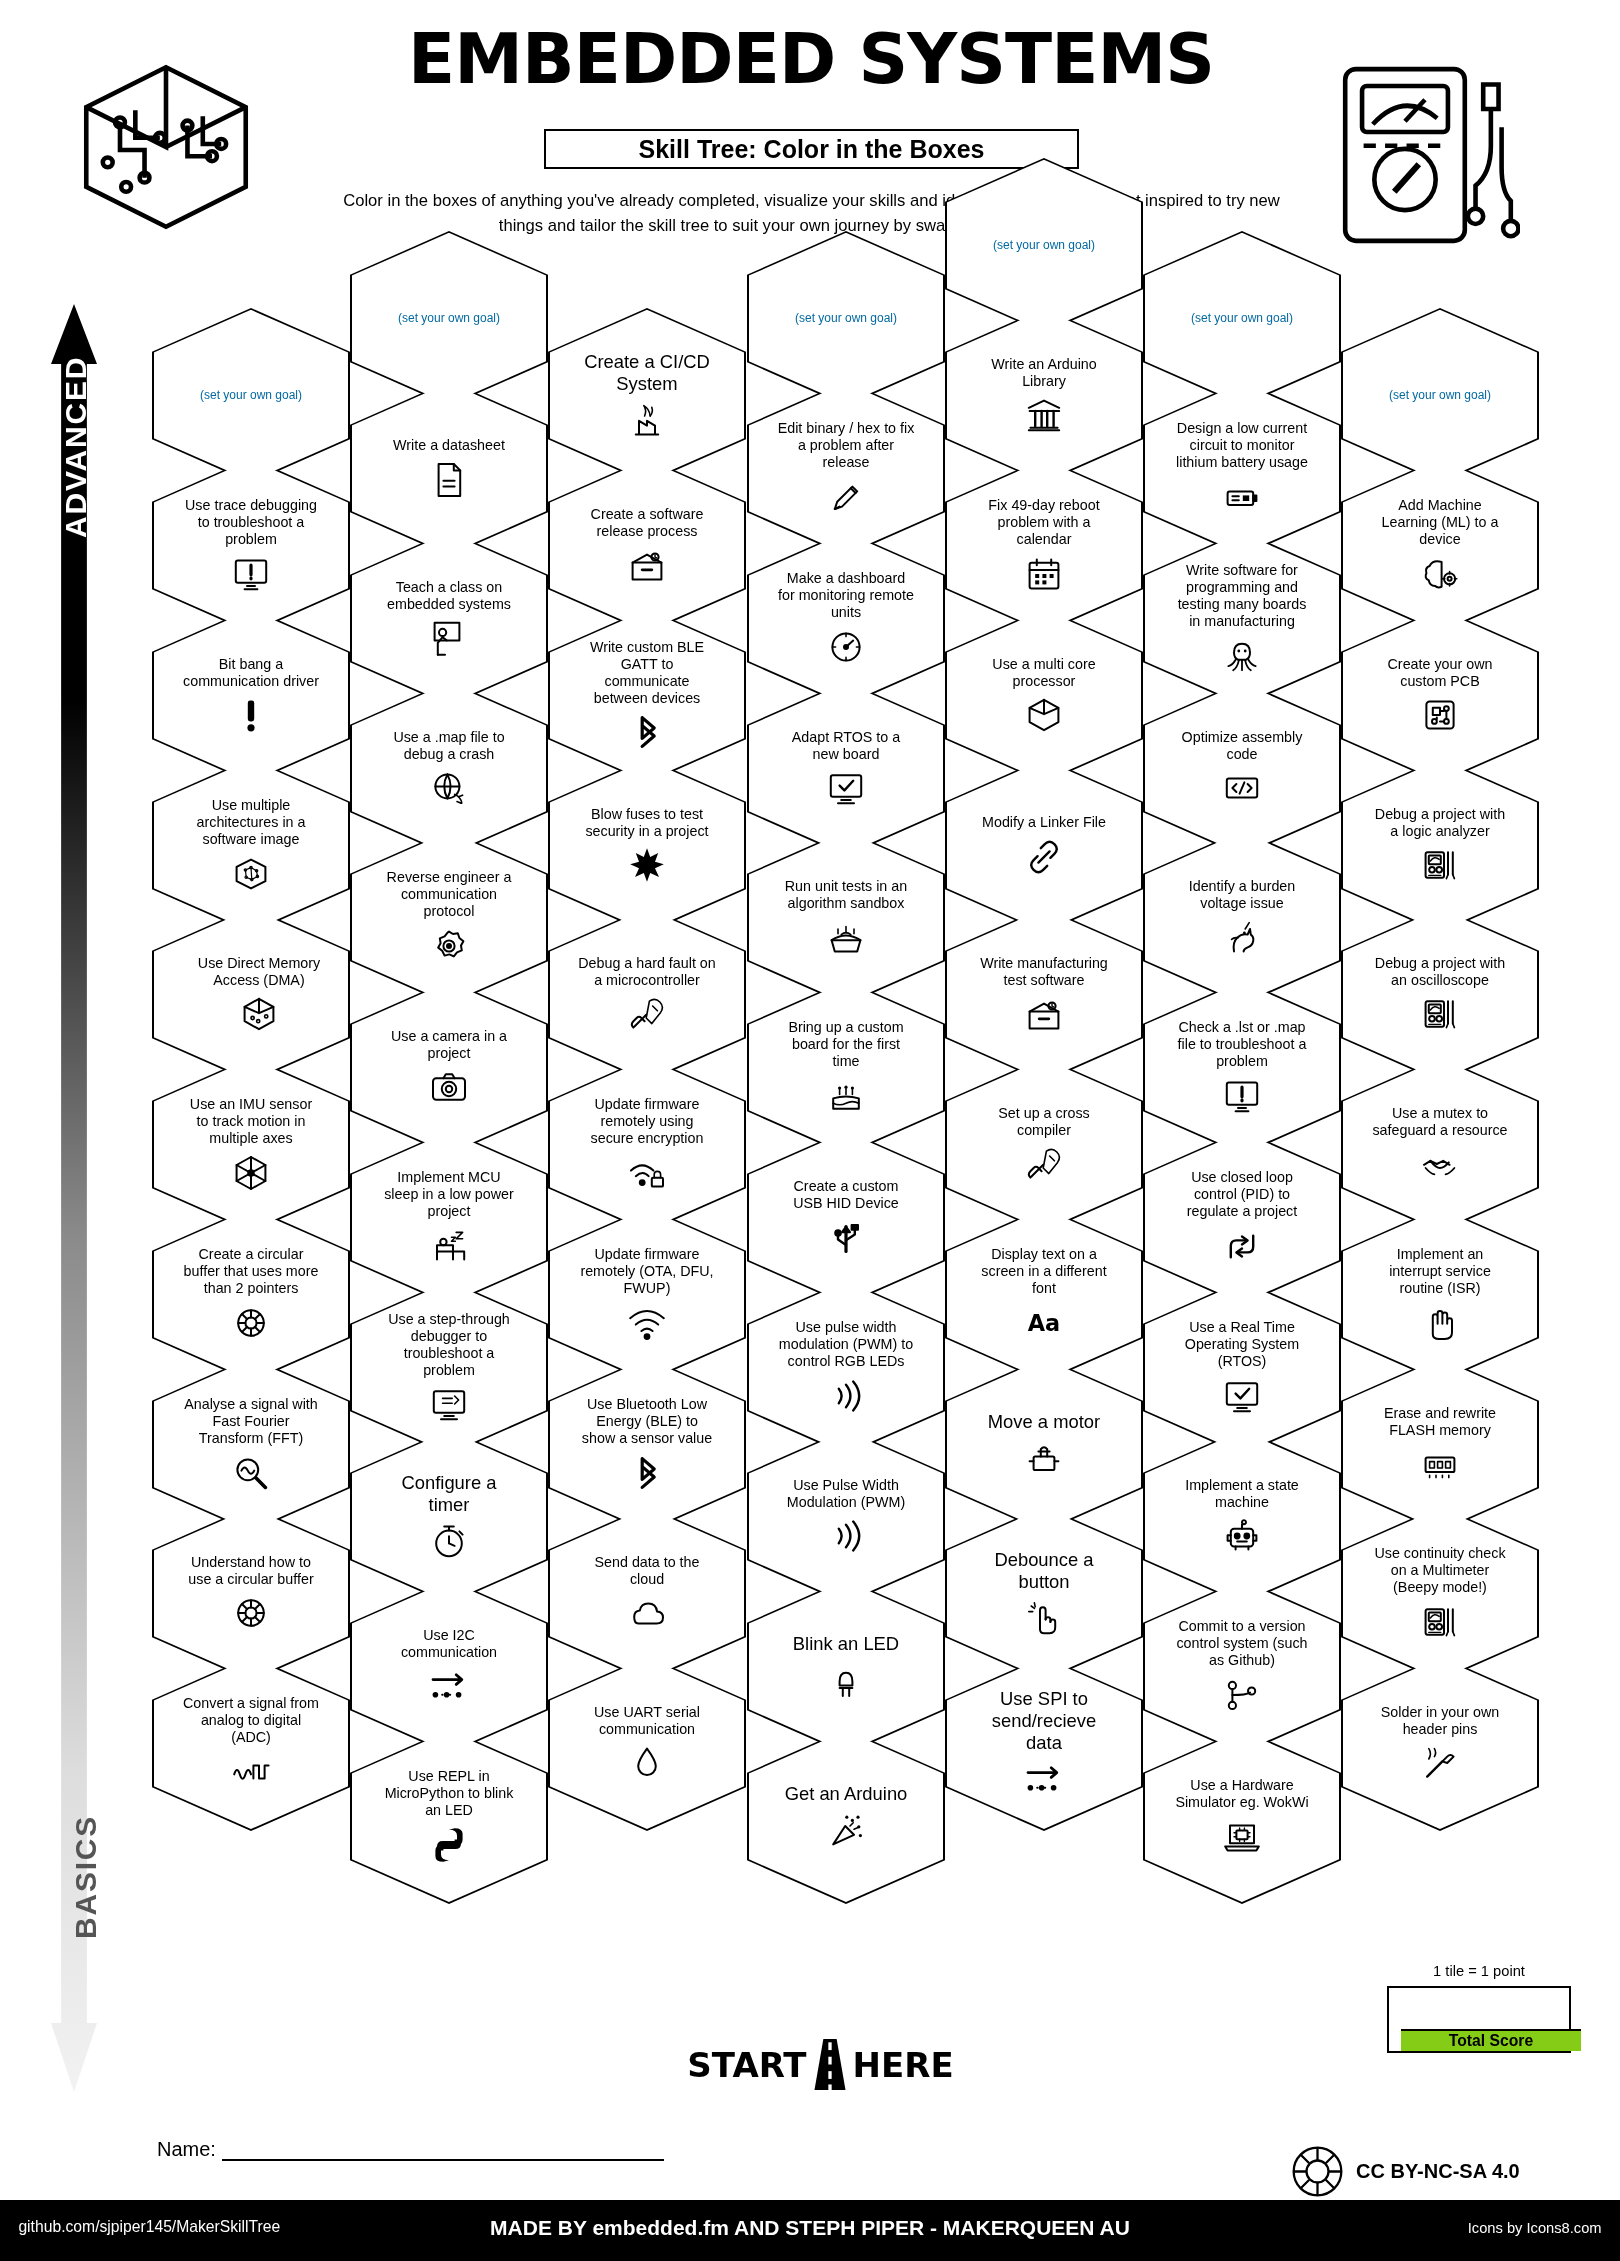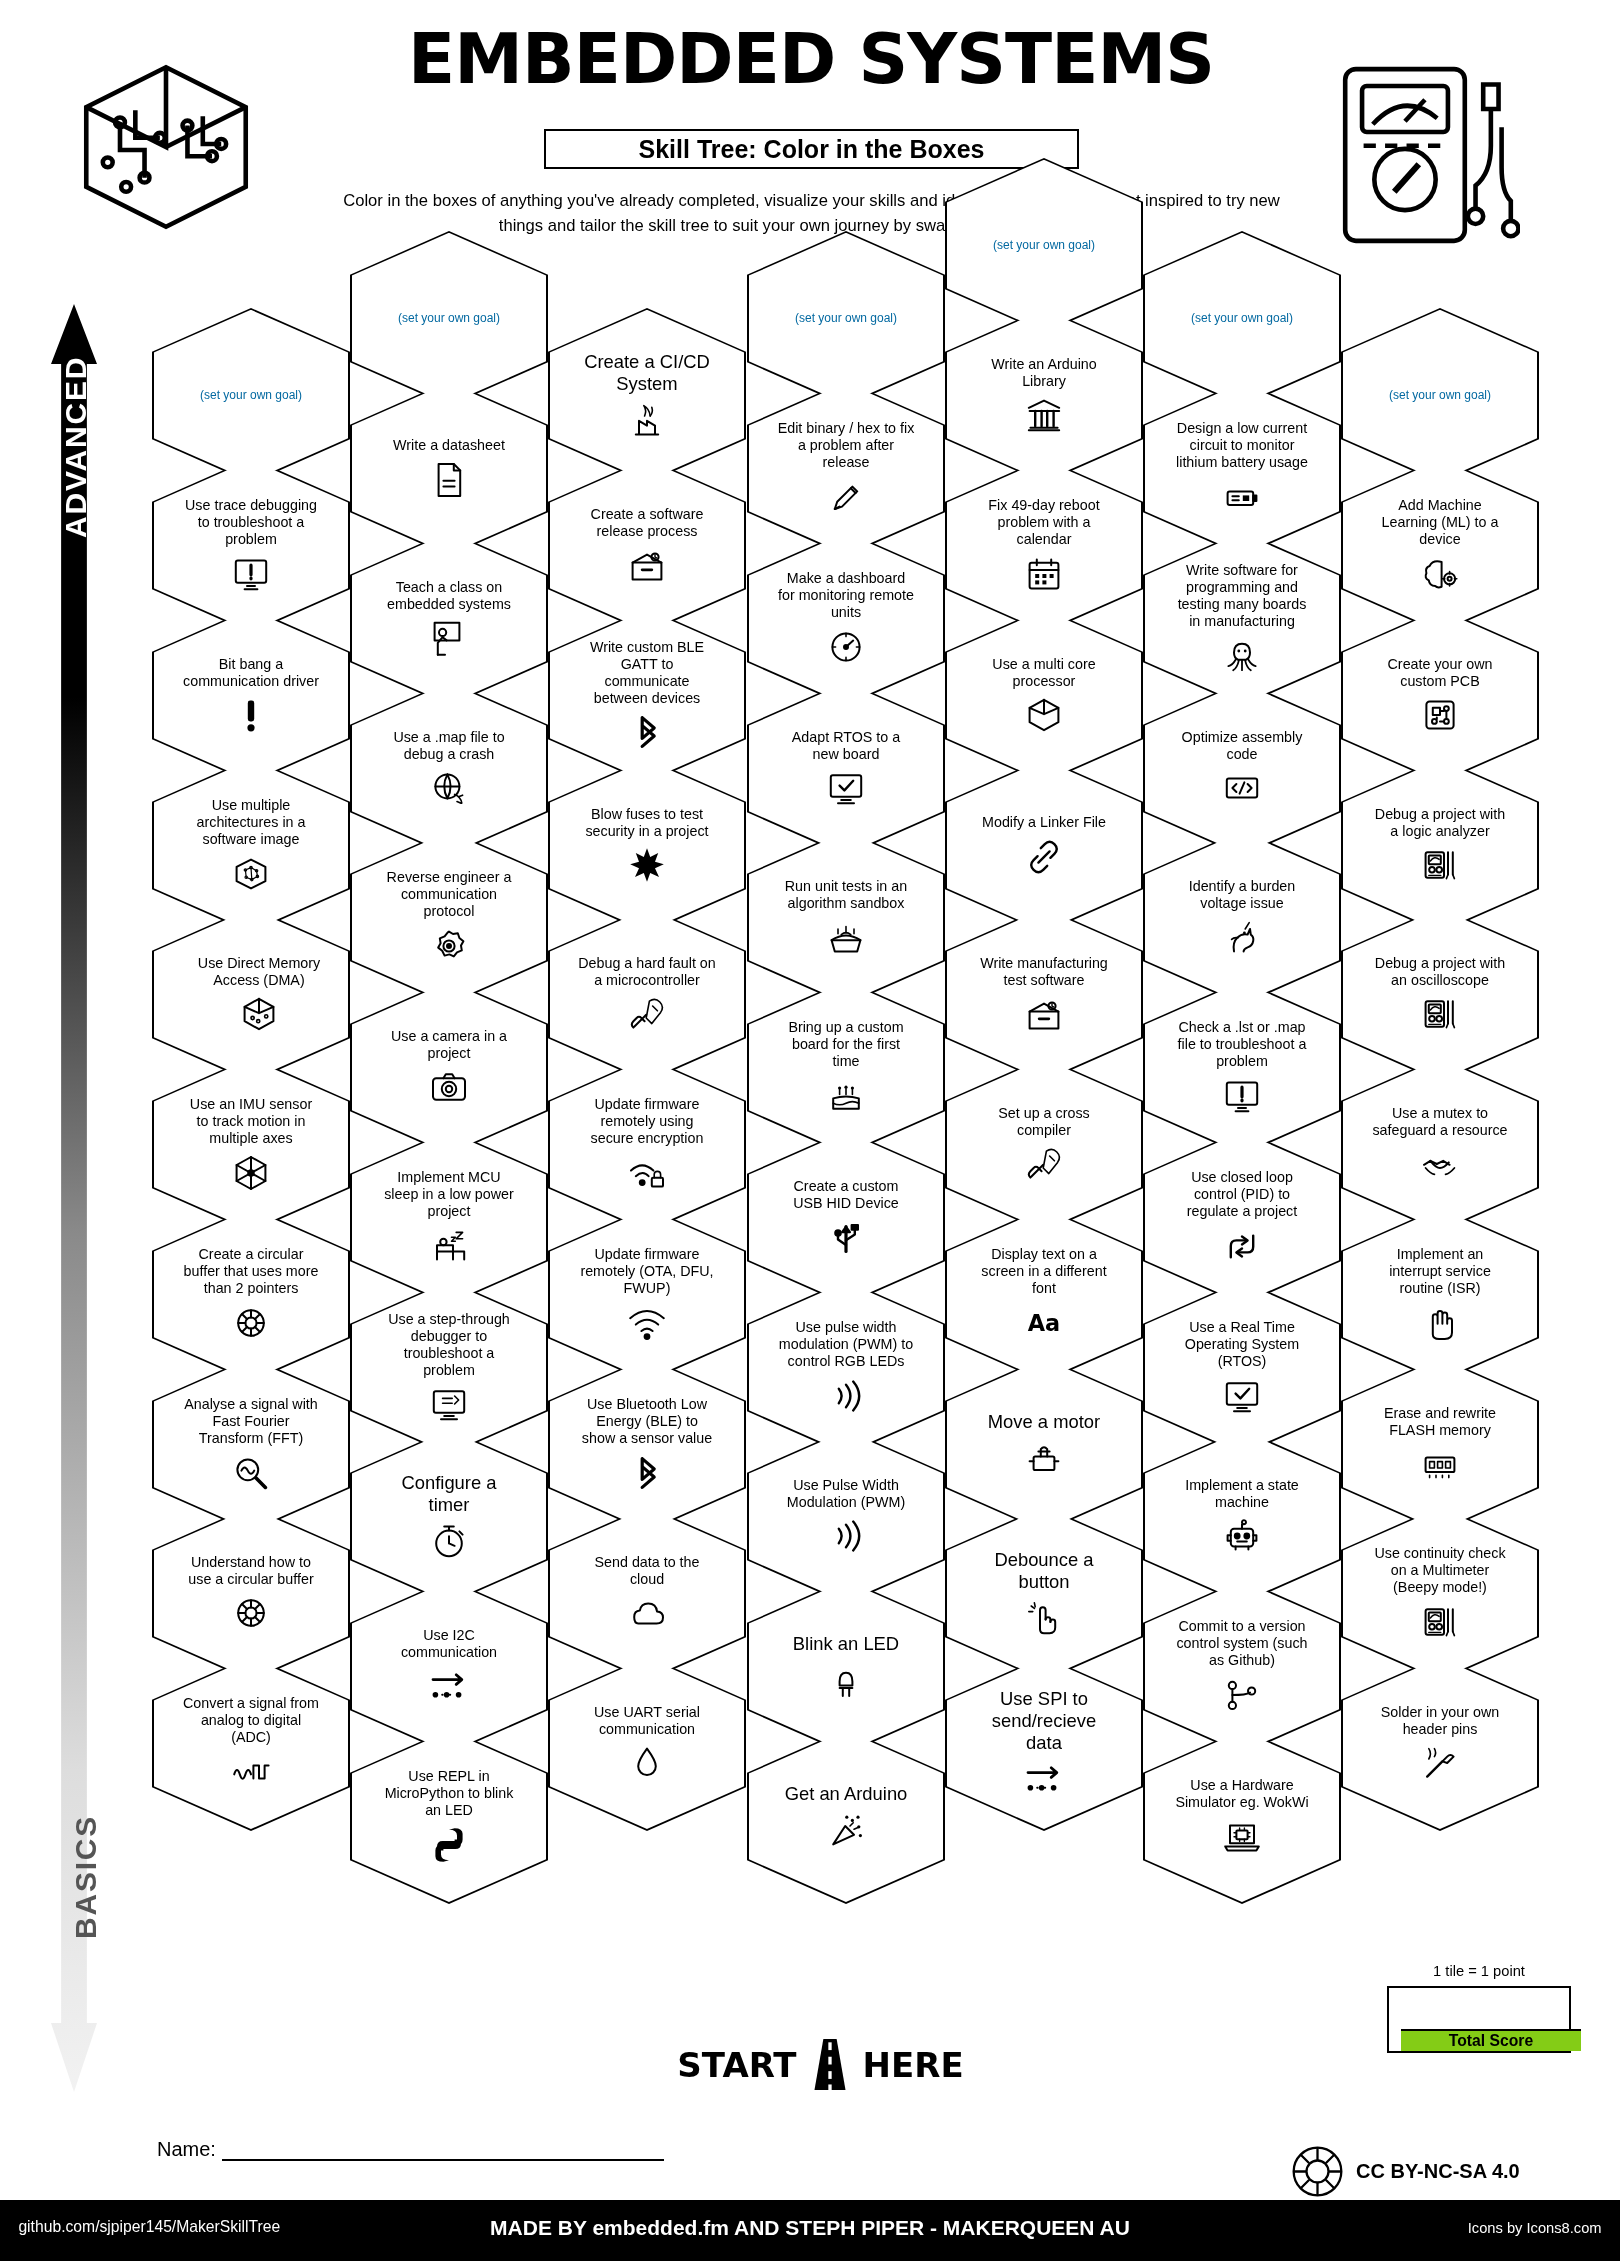--- a/index.html
+++ b/index.html
@@ -82,21 +82,21 @@
     position:relative; z-index:2;
     margin-top:5.5px;
     width:40px; height:40px;
     display:flex; align-items:center; justify-content:center;
   }
   .hex .ico svg { width:100%; height:100%; }
 
   
   #start-here {
     position:absolute; left:659px; top:2037px; width:323px; height:55px;
-    display:flex; align-items:center; justify-content:center; gap:10px;
+    display:flex; align-items:center; justify-content:center; 
   }
   #start-here .sh-text { font-size:34px; font-weight:bold; font-family:"DejaVu Sans", sans-serif; }
   #road { width:46px; height:51px; }
 
   
   #name-row { position:absolute; left:157px; top:2129px; width:507px; height:32px; display:flex; align-items:flex-end; gap:6.5px; }
   #name-label { font-size:20px; }
   #name-line { flex:1; border-bottom:2.3px solid #000; height:21px; }
 
   

